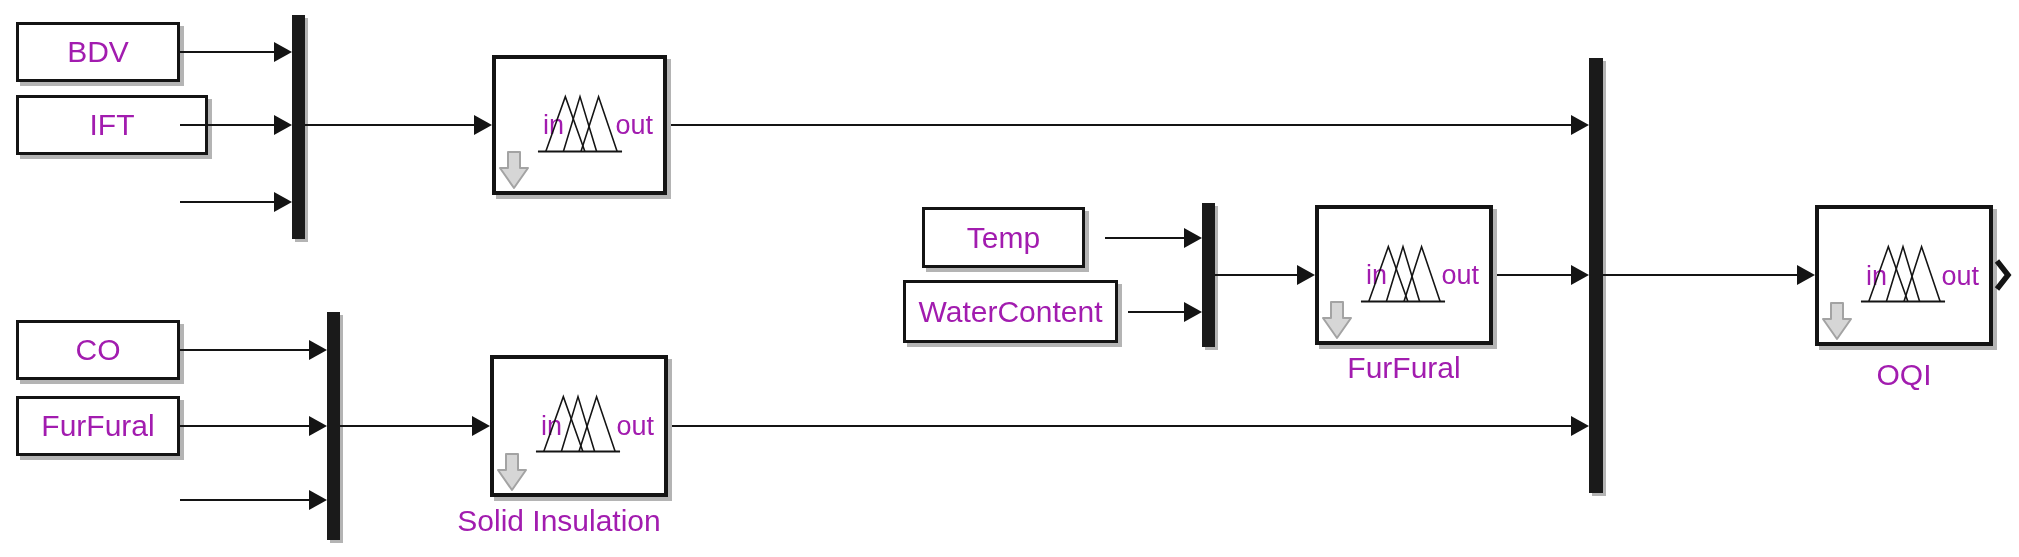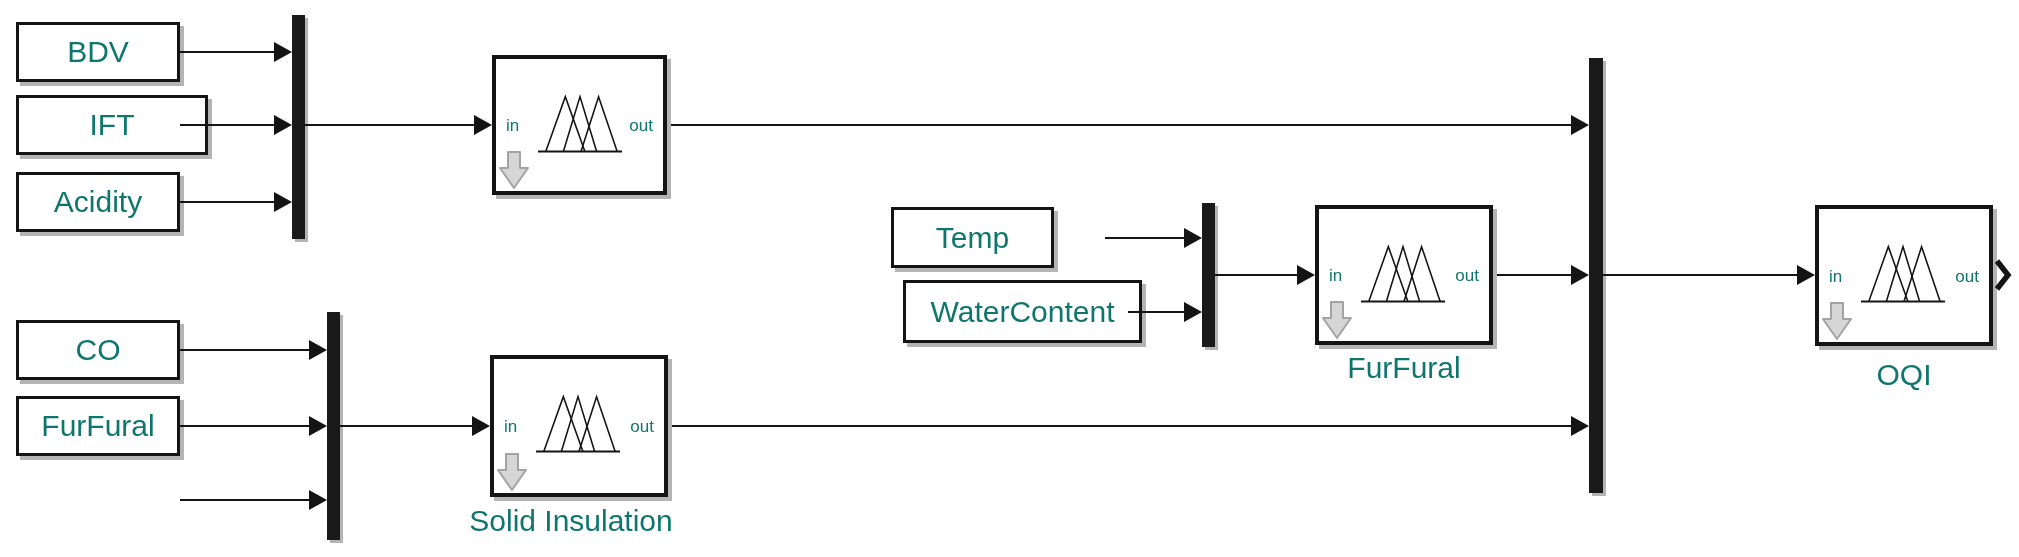--- a/index.html
+++ b/index.html
@@ -1,34 +1,34 @@
 <!DOCTYPE html>
 <html><head>
 <meta charset="utf-8">
 <style>
   html,body{margin:0;padding:0;background:#ffffff;}
   #canvas{
     position:relative;width:2019px;height:557px;background:#ffffff;overflow:hidden;
-    font-family:"Liberation Sans","DejaVu Sans",sans-serif;color:#0f766e;
+    font-family:"Liberation Sans","DejaVu Sans",sans-serif;color:#a21caf;
   }
   
   .src{
     position:absolute;box-sizing:border-box;background:#ffffff;
     border:3px solid #141414;box-shadow:4px 4px 0 #b4b4b4;
     display:flex;align-items:center;justify-content:center;
     font-size:30px;line-height:1;white-space:nowrap;
   }
   
   .mux{position:absolute;background:#1a1a1a;box-shadow:3px 3px 0 #b4b4b4;}
   
   .fuzzy{
     position:absolute;box-sizing:border-box;background:#ffffff;
     border:4px solid #141414;box-shadow:4px 4px 0 #b4b4b4;
   }
-  .port{position:absolute;top:50%;transform:translateY(-50%);font-size:17px;line-height:1;}
+  .port{position:absolute;top:50%;transform:translateY(-50%);font-size:27px;line-height:1;margin-left:37px;}
   .port.in{left:10px;}
   .port.out{right:10px;}
   .mf{position:absolute;left:40px;top:28px;width:88px;height:76px;}
   .dn{position:absolute;left:3px;bottom:1px;width:30px;height:40px;}
   
   .blabel{position:absolute;text-align:center;font-size:30px;line-height:1.1;white-space:nowrap;}
   
   .wire{position:absolute;height:2px;background:#141414;}
   .ah{
     position:absolute;width:0;height:0;
@@ -37,27 +37,26 @@
   }
   .chev{position:absolute;}
 </style>
 </head>
 <body>
 
 <div id="canvas">
 
   <div class="src" style="left:16px;top:22px;width:164px;height:60px">BDV</div>
   <div class="src" style="left:16px;top:95px;width:192px;height:60px">IFT</div>
-  <div class="src" style="left:16px;top:172px;width:164px;height:60px">Acidity</div>
 
   <div class="src" style="left:16px;top:396px;width:164px;height:60px">FurFural</div>
   <div class="src" style="left:16px;top:320px;width:164px;height:60px">CO</div>
 
-  <div class="src" style="left:891px;top:207px;width:163px;height:61px">Temp</div>
-  <div class="src" style="left:903px;top:280px;width:239px;height:63px">WaterContent</div>
+  <div class="src" style="left:922px;top:207px;width:163px;height:61px">Temp</div>
+  <div class="src" style="left:903px;top:280px;width:215px;height:63px">WaterContent</div>
 
   <div class="mux" style="left:292px;top:15px;width:13px;height:224px"></div>
   <div class="mux" style="left:327px;top:312px;width:13px;height:228px"></div>
   <div class="mux" style="left:1202px;top:203px;width:13px;height:144px"></div>
   <div class="mux" style="left:1589px;top:58px;width:14px;height:435px"></div>
 
   <div class="wire" style="left:180px;top:51px;width:96px"></div>
   <div class="ah" style="left:274px;top:42px"></div>
   <div class="wire" style="left:180px;top:124px;width:96px"></div>
   <div class="ah" style="left:274px;top:115px"></div>
@@ -117,21 +116,21 @@
       <line x1="2" y1="62" x2="88" y2="62" stroke="#141414" stroke-width="2"></line>
       <polyline points="10,62 30,6 50,62" fill="none" stroke="#141414" stroke-width="1.6"></polyline>
       <polyline points="28,62 45,6 62,62" fill="none" stroke="#141414" stroke-width="1.6"></polyline>
       <polyline points="46,62 64,6 83,62" fill="none" stroke="#141414" stroke-width="1.6"></polyline>
     </svg>
     <svg class="dn" viewBox="0 0 30 40">
       <polygon points="9,2 21,2 21,18 29,18 15,38 1,18 9,18" fill="#d6d6d6" stroke="#a3a3a3" stroke-width="2" stroke-linejoin="round"></polygon>
     </svg>
     <span class="port out">out</span>
   </div>
-  <div class="blabel" style="left:432px;top:504px;width:278px">Solid Insulation</div>
+  <div class="blabel" style="left:420px;top:504px;width:278px">Solid Insulation</div>
 
   <div class="fuzzy" style="left:1315px;top:205px;width:178px;height:140px">
     <span class="port in">in</span>
     <svg class="mf" viewBox="0 0 90 70">
       <line x1="2" y1="62" x2="88" y2="62" stroke="#141414" stroke-width="2"></line>
       <polyline points="10,62 30,6 50,62" fill="none" stroke="#141414" stroke-width="1.6"></polyline>
       <polyline points="28,62 45,6 62,62" fill="none" stroke="#141414" stroke-width="1.6"></polyline>
       <polyline points="46,62 64,6 83,62" fill="none" stroke="#141414" stroke-width="1.6"></polyline>
     </svg>
     <svg class="dn" viewBox="0 0 30 40">

